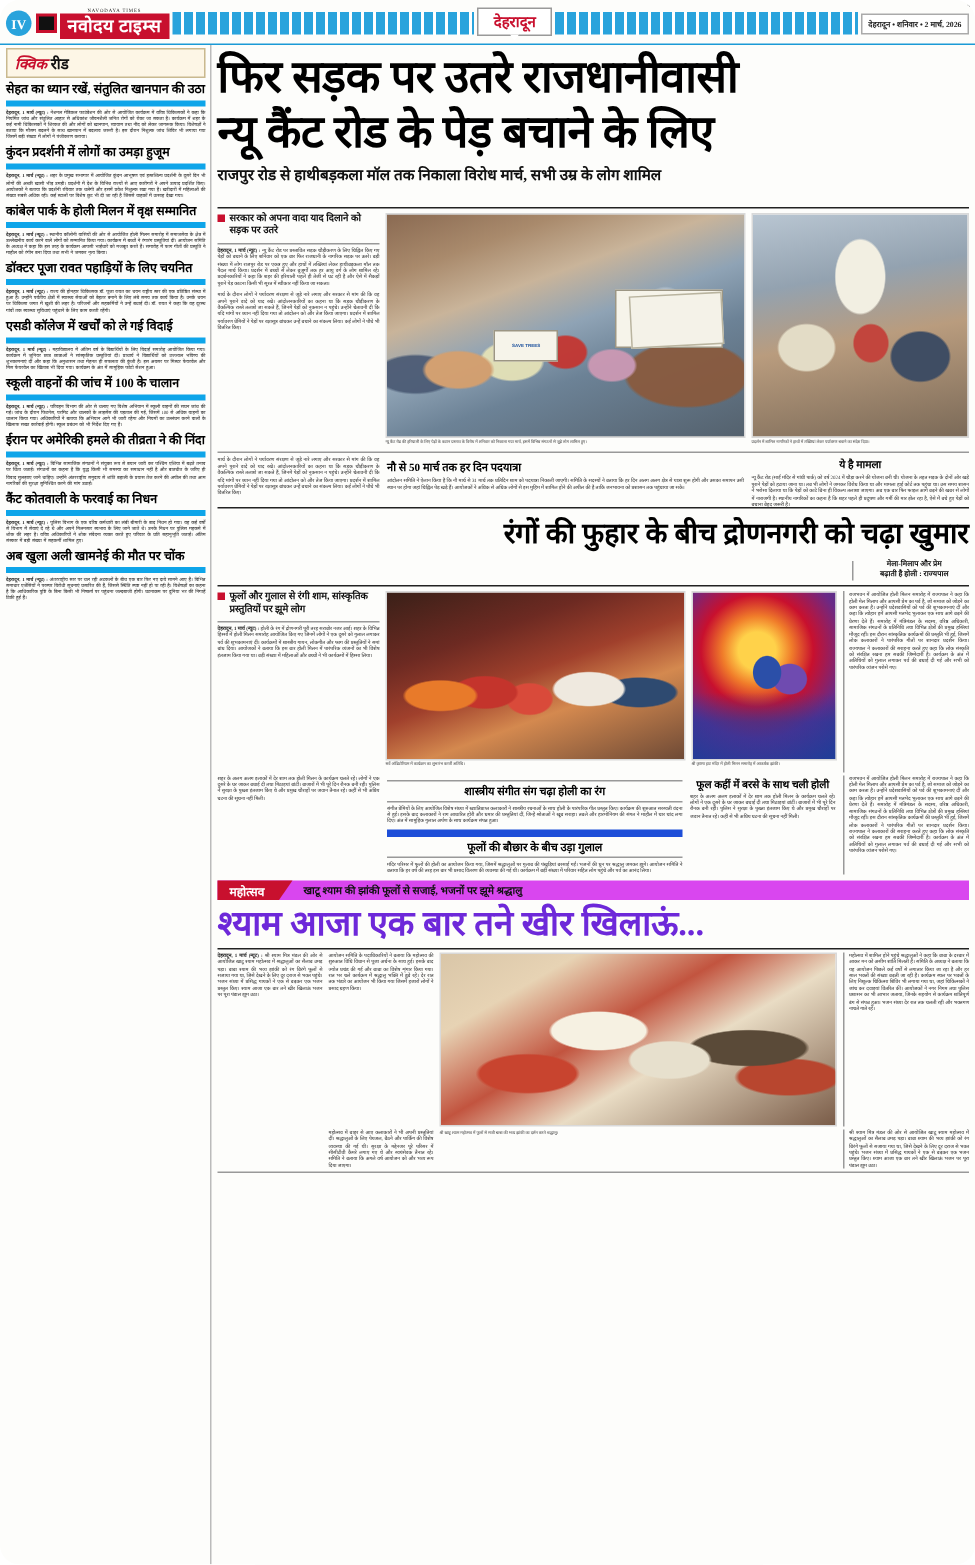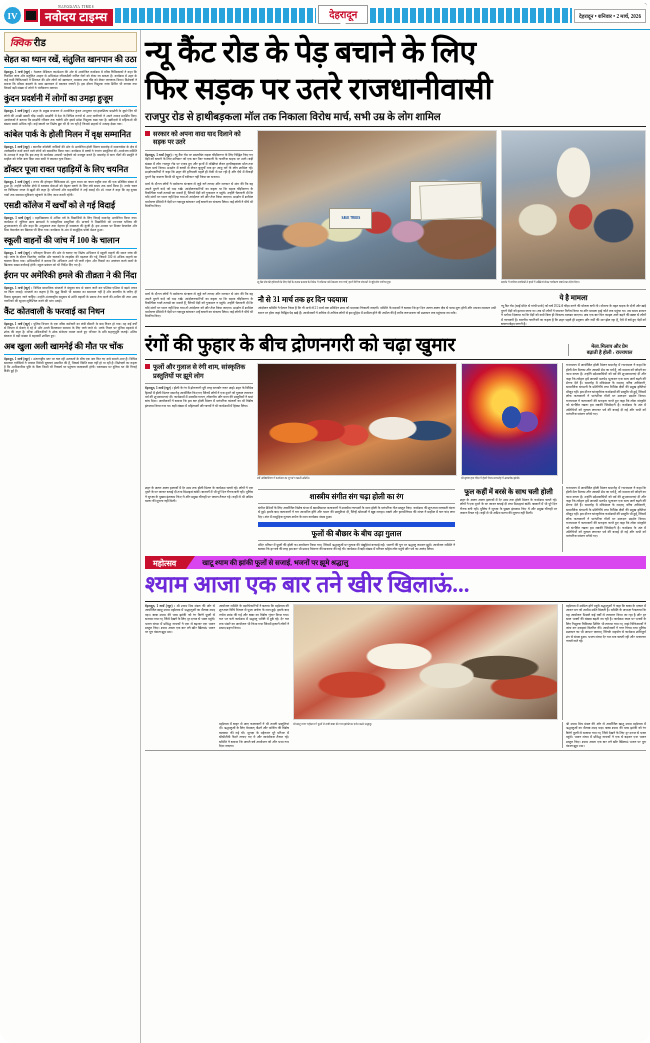--- a/index.html
+++ b/index.html
@@ -106,41 +106,41 @@
     padding: 2px 5px;
     font-size: 10px; font-weight: bold;
     color: #111;
     margin-bottom: 3px;
   }
   .quick-read-head .accent { color: #c8102e; font-style: italic; }
   .qr-item { margin-bottom: 4px; }
   .qr-head {
     font-size: 8.3px; font-weight: bold; color: #000;
     line-height: 10px; margin: 3px 0 2px;
-    border-bottom: 1px solid #0ea5e9; padding-bottom: 2px;
+    border-bottom: 4px solid #0ea5e9; padding-bottom: 2px;
   }
   .qr-body {
     font-size: 3.15px; line-height: 4.1px;
     color: #2a2a2a; text-align: justify;
     word-spacing: .3px;
   }
   .qr-body .byline { font-weight: bold; }
 
   
   .lead-head {
     font-size: 30px; font-weight: bold;
     line-height: 34px;
     color: #000; letter-spacing: -.3px;
     margin: 3px 0 0 0;
     text-align: left;
   }
   .lead-sub {
     font-size: 10.2px; font-weight: bold;
     color: #111; margin: 3px 0 3px;
-    border-bottom: 1.5px solid #222; padding-bottom: 3px;
+    border-bottom: 1.5px solid #222; padding-bottom: 15px;
   }
 
   .lead-cols { display: flex; gap: 4px; }
   .lead-c1 { width: 108px; }
   .lead-c2 { flex: 1; }
   .lead-c3 { width: 145px; }
 
   .kicker {
     font-size: 6.5px; font-weight: bold;
     line-height: 8.4px; color: #111;
@@ -189,20 +189,21 @@
   .sec2-head {
     font-size: 19px; font-weight: bold; line-height: 23px;
     color: #000; margin: 4px 0 0;
   }
   .sec2-band {
     border-top: 1.5px solid #222;
     border-bottom: 1.5px solid #222;
     padding: 2px 0 3px;
     display: flex; align-items: flex-end; gap: 6px;
     margin-bottom: 3px;
+    flex-direction: column;
   }
   .sec2-flag {
     font-size: 5px; font-weight: bold; line-height: 6.4px;
     color: #111; text-align: center; width: 78px; flex: none;
     border-left: 1px solid #999; padding-left: 4px;
   }
 
   
   .mahotsav-strip {
     display: flex; align-items: stretch;
@@ -397,22 +398,22 @@
 
       <div class="qr-item">
         <div class="qr-head">अब खुला अली खामनेई की मौत पर चोंक</div>
         <div class="qr-body"><span class="byline">देहरादून, 1 मार्च (न्यूट) :</span> <span>अंतरराष्ट्रीय स्तर पर चल रही अटकलों के बीच एक बार फिर नए दावे सामने आए हैं। विभिन्न समाचार एजेंसियों ने परस्पर विरोधी सूचनाएं प्रसारित की हैं, जिससे स्थिति स्पष्ट नहीं हो पा रही है। विशेषज्ञों का कहना है कि आधिकारिक पुष्टि के बिना किसी भी निष्कर्ष पर पहुंचना जल्दबाजी होगी। घटनाक्रम पर दुनिया भर की निगाहें टिकी हुई हैं।</span></div>
       </div>
     </div>
 
     <div class="col-main">
 
       <div>
+        <div class="lead-head">फिर सड़क पर उतरे राजधानीवासी</div>
         <div class="lead-head">न्यू कैंट रोड के पेड़ बचाने के लिए</div>
-        <div class="lead-head">फिर सड़क पर उतरे राजधानीवासी</div>
         <div class="lead-sub">राजपुर रोड से हाथीबड़कला मॉल तक निकाला विरोध मार्च, सभी उम्र के लोग शामिल</div>
 
         <div class="lead-cols">
 
           <div class="lead-c1">
             <div class="kicker">सरकार को अपना वादा याद दिलाने को सड़क पर उतरे</div>
             <div class="colrule"></div>
             <div class="newstext">
               <span class="byline">देहरादून, 1 मार्च (न्यूट) :</span>
               <span>न्यू कैंट रोड पर प्रस्तावित सड़क चौड़ीकरण के लिए चिह्नित किए गए पेड़ों को बचाने के लिए शनिवार को एक बार फिर राजधानी के नागरिक सड़क पर उतरे। बड़ी संख्या में लोग राजपुर रोड पर एकत्र हुए और हाथों में तख्तियां लेकर हाथीबड़कला मॉल तक पैदल मार्च किया। प्रदर्शन में बच्चों से लेकर बुजुर्गों तक हर आयु वर्ग के लोग शामिल रहे। प्रदर्शनकारियों ने कहा कि शहर की हरियाली पहले ही तेजी से घट रही है और ऐसे में सैकड़ों पुराने पेड़ काटना किसी भी सूरत में स्वीकार नहीं किया जा सकता।</span>
@@ -436,21 +437,21 @@
             <div class="caption">प्रदर्शन में शामिल नागरिकों ने हाथों में तख्तियां लेकर पर्यावरण बचाने का संदेश दिया।</div>
           </div>
         </div>
 
         <div class="colrule"></div>
         <div class="lead-cols" style="gap:5px">
           <div style="width:108px">
             <div class="newstext">मार्च के दौरान लोगों ने पर्यावरण संरक्षण से जुड़े नारे लगाए और सरकार से मांग की कि वह अपने पुराने वादे को याद रखे। आंदोलनकारियों का कहना था कि सड़क चौड़ीकरण के वैकल्पिक रास्ते तलाशे जा सकते हैं, जिनमें पेड़ों को नुकसान न पहुंचे। उन्होंने चेतावनी दी कि यदि मांगों पर ध्यान नहीं दिया गया तो आंदोलन को और तेज किया जाएगा। प्रदर्शन में शामिल पर्यावरण प्रेमियों ने पेड़ों पर रक्षासूत्र बांधकर उन्हें बचाने का संकल्प लिया। कई लोगों ने पौधे भी वितरित किए।</div>
           </div>
           <div style="flex:1">
-            <div class="subhead-left">नौ से 31 मार्च तक हर दिन पदयात्रा</div>
+            <div class="subhead-left">नौ से 50 मार्च तक हर दिन पदयात्रा</div>
             <div class="newstext">आंदोलन समिति ने ऐलान किया है कि नौ मार्च से 31 मार्च तक प्रतिदिन शाम को पदयात्रा निकाली जाएगी। समिति के सदस्यों ने बताया कि हर दिन अलग अलग क्षेत्र से यात्रा शुरू होगी और उसका समापन उसी स्थान पर होगा जहां चिह्नित पेड़ खड़े हैं। आयोजकों ने अधिक से अधिक लोगों से इस मुहिम में शामिल होने की अपील की है ताकि जनभावना को प्रशासन तक पहुंचाया जा सके।</div>
           </div>
           <div style="width:145px">
             <div class="boxhead">ये है मामला</div>
             <div class="newstext">न्यू कैंट रोड (साईं मंदिर से गांधी पार्क) को वर्ष 2024 में चौड़ा करने की योजना बनी थी। योजना के तहत सड़क के दोनों ओर खड़े पुराने पेड़ों को हटाया जाना था। तब भी लोगों ने जमकर विरोध किया था और मामला हाई कोर्ट तक पहुंचा था। उस समय शासन ने भरोसा दिलाया था कि पेड़ों को काटे बिना ही विकल्प तलाशा जाएगा। अब एक बार फिर फाइल आगे बढ़ने की खबर से लोगों में नाराजगी है। स्थानीय नागरिकों का कहना है कि शहर पहले ही प्रदूषण और गर्मी की मार झेल रहा है, ऐसे में बचे हुए पेड़ों को बचाना बेहद जरूरी है।</div>
           </div>
         </div>
       </div>
 
       <div>

